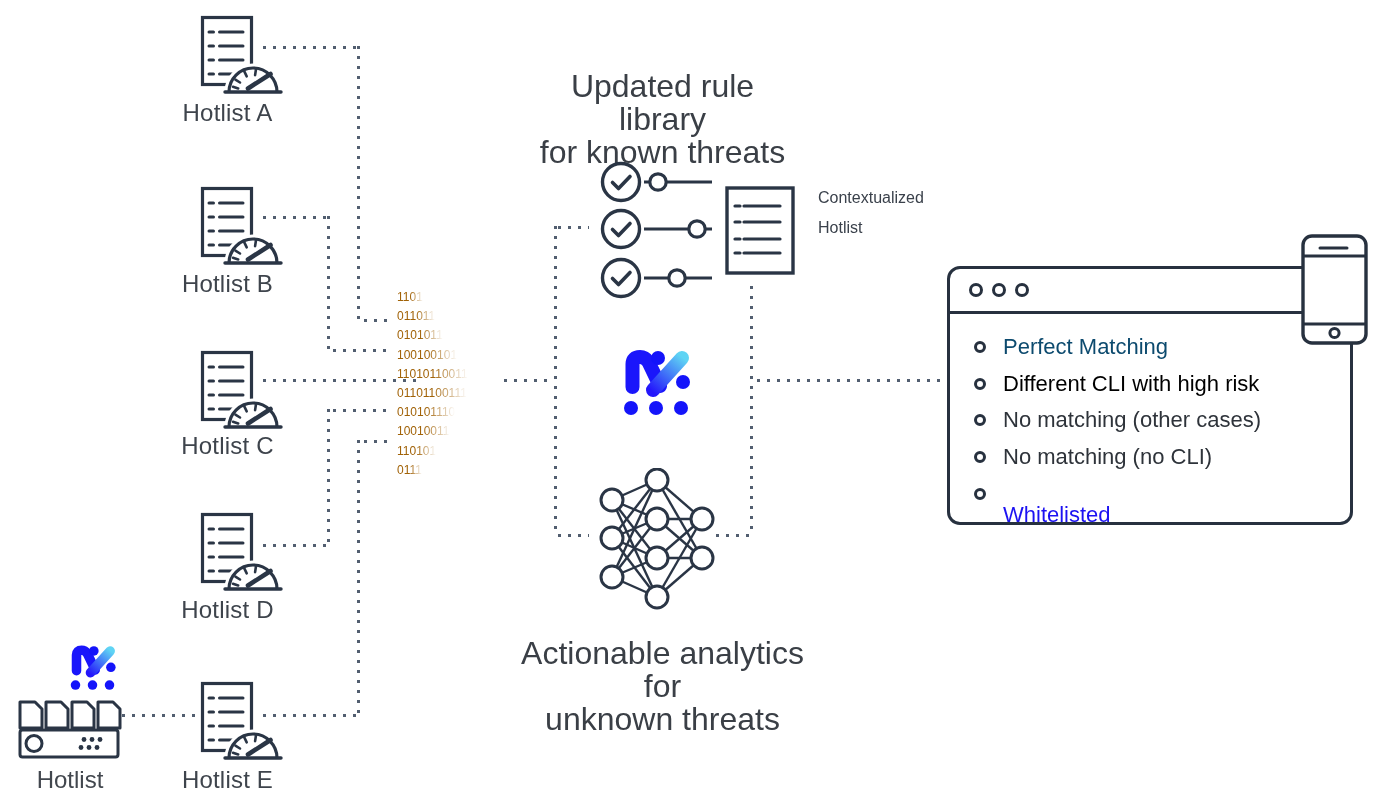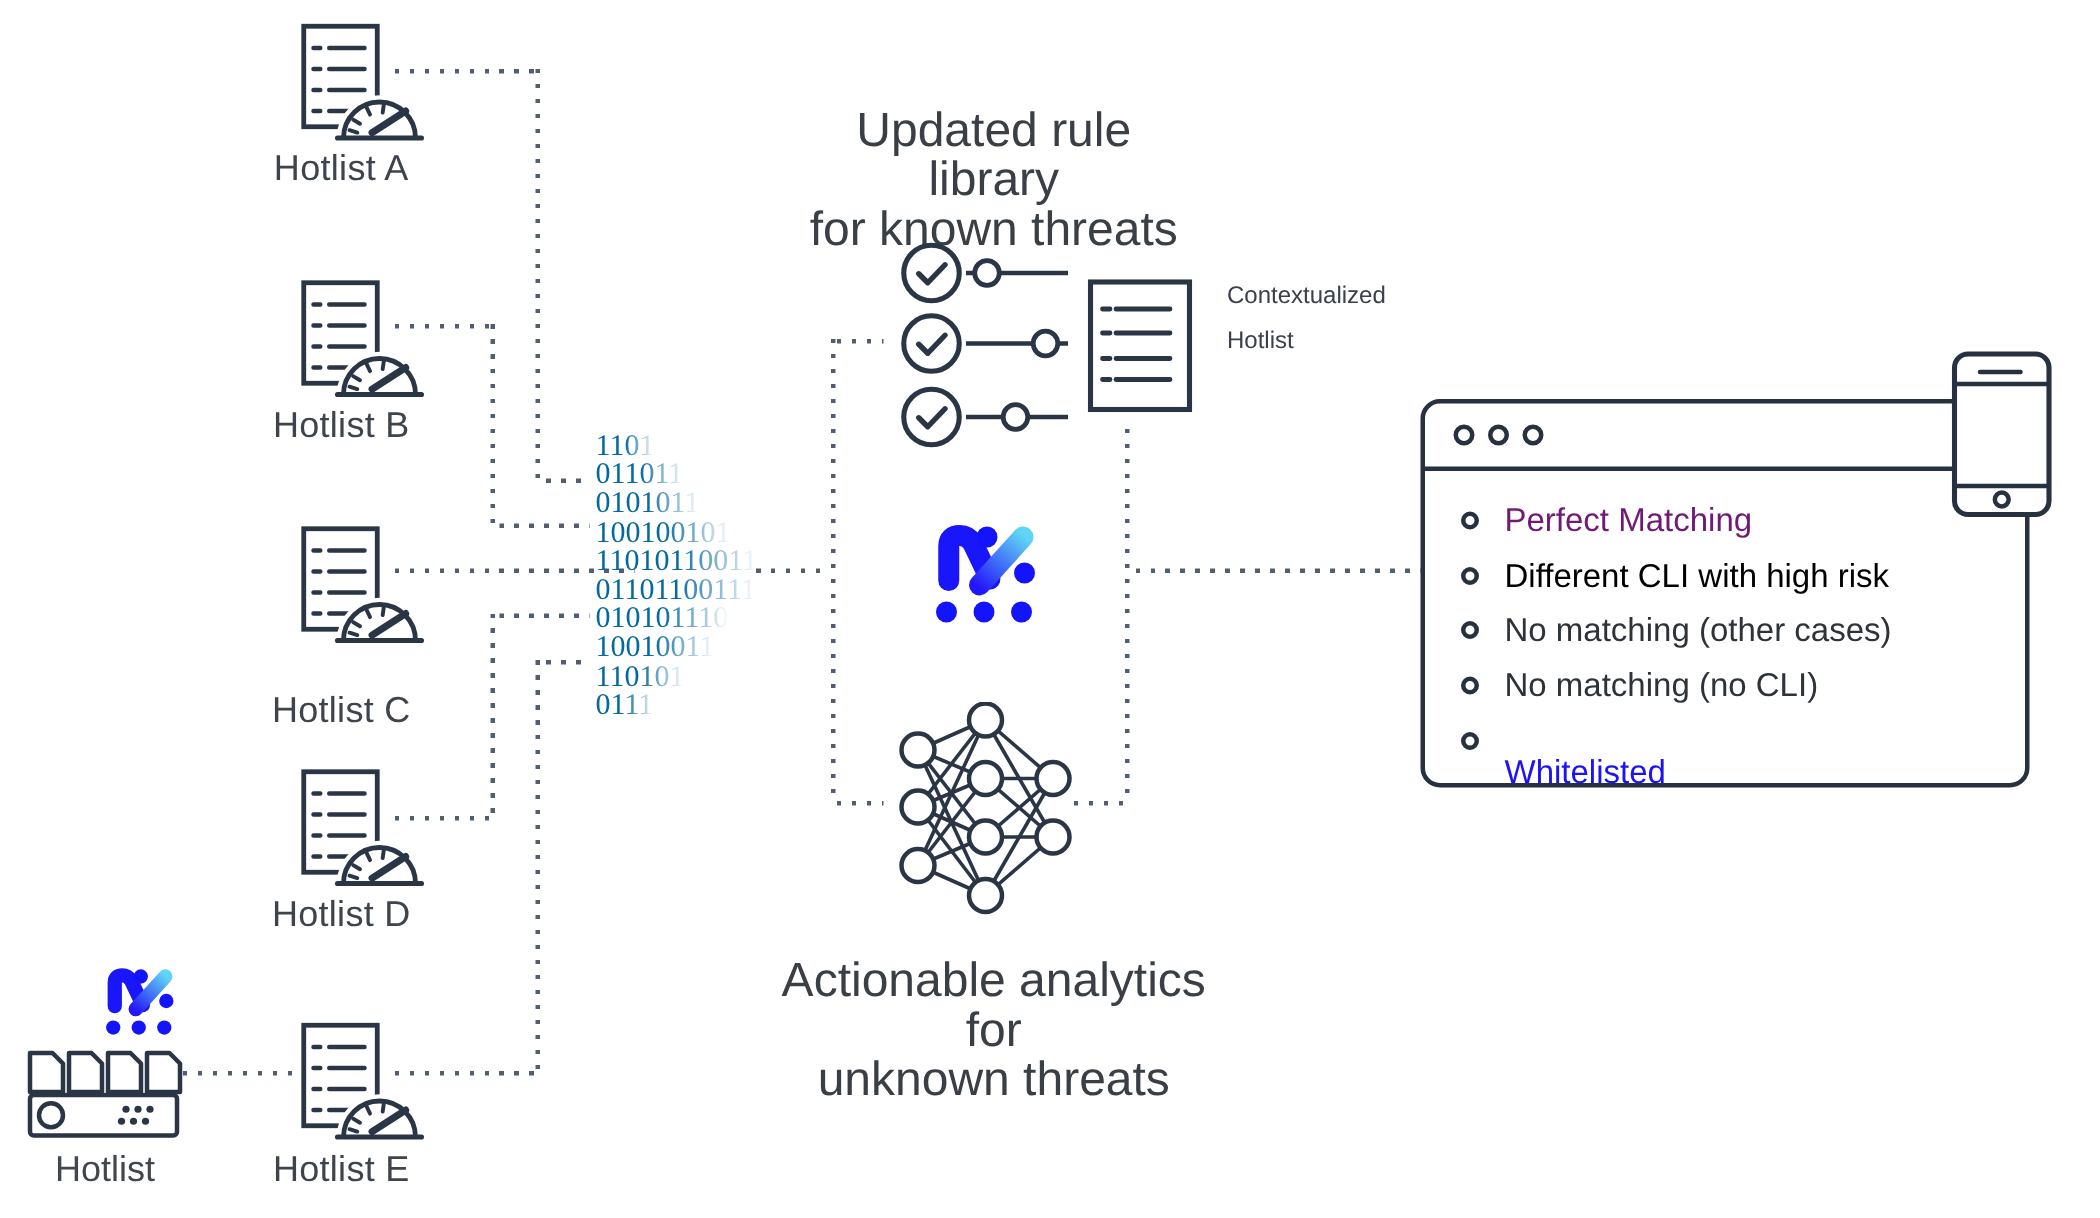--- a/index.html
+++ b/index.html
@@ -10,22 +10,22 @@
   
   .dh{position:absolute;height:3px;
       background-image:repeating-linear-gradient(to right, rgba(58,72,92,.88) 0 3px, transparent 3px 10px);}
   .dv{position:absolute;width:3px;
       background-image:repeating-linear-gradient(to bottom, rgba(58,72,92,.88) 0 3px, transparent 3px 10px);}
   
   .hl-label{position:absolute;left:165px;width:125px;text-align:center;
       font-size:24px;color:#3e444c;letter-spacing:.2px;}
   .center-title{position:absolute;text-align:center;font-size:32px;line-height:33px;color:#3a3f46;}
   .side-title{position:absolute;text-align:left;font-size:16px;line-height:30px;color:#3a414b;}
-  .binary{position:absolute;left:397px;top:288px;font-family:Liberation Serif, serif;
-      font-size:20px;line-height:19.2px;color:#0369a1;}
+  .binary{position:absolute;left:397px;top:288px;font-family:Liberation Sans, sans-serif;
+      font-size:12px;line-height:19.2px;color:#a16207;}
   .binary div{width:fit-content;
       -webkit-mask-image:linear-gradient(to right,#000 50%,transparent 100%);
       mask-image:linear-gradient(to right,#000 50%,transparent 100%);}
   
   .card{position:absolute;left:947px;top:266px;width:406px;height:259px;background:#fff;
       border:3px solid #27313f;border-radius:13px;box-sizing:border-box;z-index:3;}
   .card-header{height:42px;border-bottom:3px solid #27313f;display:flex;align-items:center;padding-left:19px;}
   .win-dot{width:14px;height:14px;border:3px solid #27313f;border-radius:50%;margin-right:9px;box-sizing:border-box;}
   .card-list{padding:15px 0 0 24px;}
   .card-row{display:flex;align-items:center;height:36.6px;}
@@ -127,21 +127,21 @@
       <use href="#g-gauge"></use>
     </svg>
   <div class="hl-label" style="top:270px;">Hotlist B</div>
 
   <svg class="abs" style="left:200px;top:350px" width="54" height="72" viewBox="0 0 54 72">
       <use href="#g-doc"></use>
     </svg>
   <svg class="abs" style="left:222px;top:390px" width="62" height="42" viewBox="0 0 62 42">
       <use href="#g-gauge"></use>
     </svg>
-  <div class="hl-label" style="top:432px;margin-top:28px;">Hotlist C</div>
+  <div class="hl-label" style="top:432px;">Hotlist C</div>
 
   <svg class="abs" style="left:200px;top:512px" width="54" height="72" viewBox="0 0 54 72">
       <use href="#g-doc"></use>
     </svg>
   <svg class="abs" style="left:222px;top:552px" width="62" height="42" viewBox="0 0 62 42">
       <use href="#g-gauge"></use>
     </svg>
   <div class="hl-label" style="top:596px;">Hotlist D</div>
 
   <svg class="abs" style="left:200px;top:681px" width="54" height="72" viewBox="0 0 54 72">
@@ -247,21 +247,21 @@
 
   <div class="card">
     <div class="card-header">
       <div class="win-dot"></div>
       <div class="win-dot"></div>
       <div class="win-dot"></div>
     </div>
     <div class="card-list">
       <div class="card-row">
         <div class="bullet"></div>
-        <span style="color: #701a75; text-align: center;">Perfect Matching</span>
+        <span style="color: #0c4a6e; text-align: center;">Perfect Matching</span>
       </div>
       <div class="card-row">
         <div class="bullet"></div>
         <span style="color: #000000;">Different CLI with high risk</span>
       </div>
       <div class="card-row">
         <div class="bullet"></div>
         <span style="color: rgb(46, 51, 58);">No matching (other cases)</span>
       </div>
       <div class="card-row">

